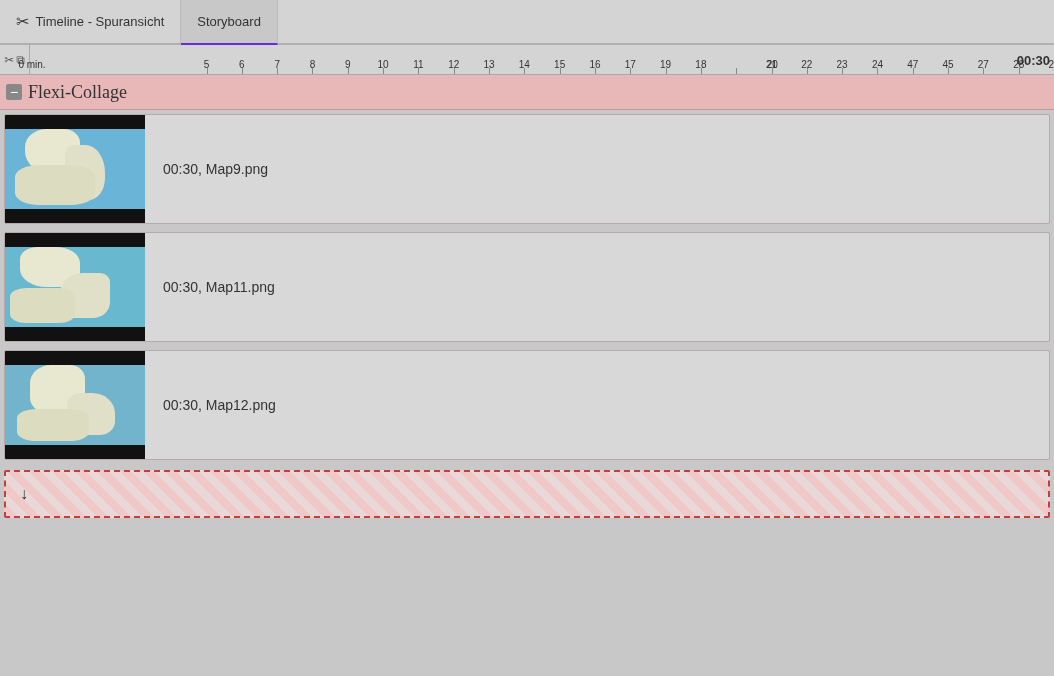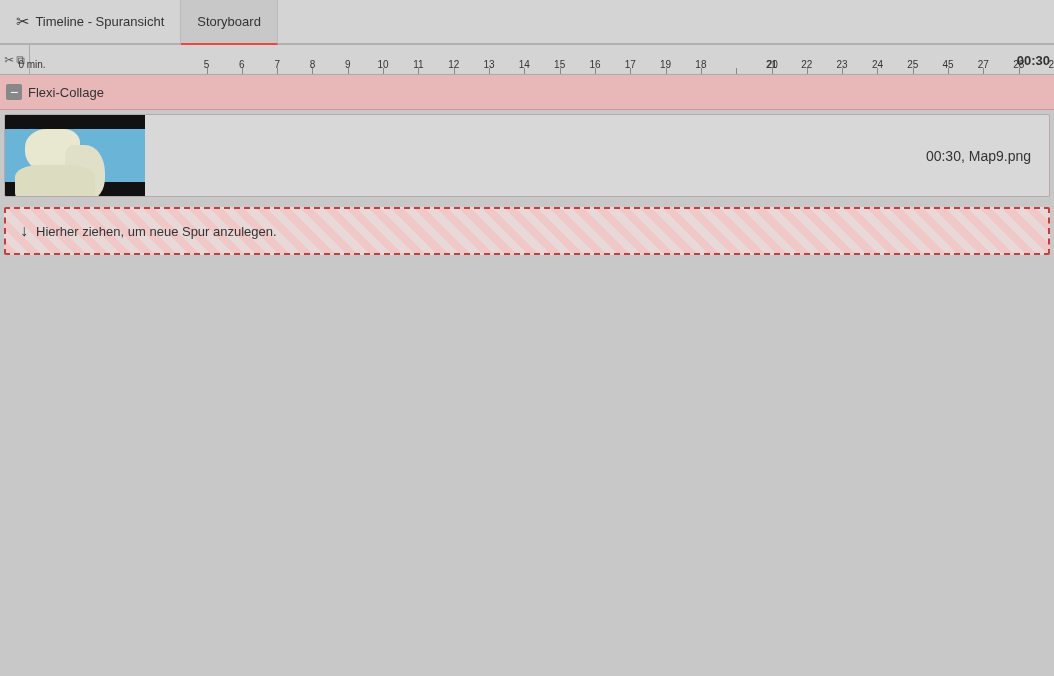--- a/index.html
+++ b/index.html
@@ -25,21 +25,21 @@
       align-items: center;
       padding: 0 16px;
       cursor: pointer;
       font-size: 13px;
       color: #333;
       border-right: 1px solid #bbb;
       gap: 6px;
     }
     .tab.active {
       background: #c8c8c8;
-      border-bottom: 2px solid #ef4444;
+      border-bottom: 2px solid #6d28d9;
       margin-bottom: -2px;
       font-weight: normal;
     }
     .tab.inactive {
       background: #d4d4d4;
     }
     .tab-icon {
       display: inline-block;
       font-size: 16px;
     }
@@ -132,41 +132,41 @@
       width: 16px;
       height: 16px;
       font-size: 14px;
       line-height: 14px;
       cursor: pointer;
       display: flex;
       align-items: center;
       justify-content: center;
     }
     .track-header-title {
-      font-size: 13px;
+      font-size: 18px;
       color: #333;
       font-weight: normal;
+      font-family: Liberation Serif, serif;
     }
 
     
     .storyboard-items {
       display: flex;
       flex-direction: column;
     }
 
     .storyboard-item {
       background: #d8d8d8;
       border: 1.5px solid #b8a8a8;
       border-radius: 2px;
       margin: 4px 4px;
       display: flex;
       align-items: center;
-      height: 83px;
+      height: 110px;
       gap: 0;
-      justify-content: space-between;
     }
 
     .item-thumbnail {
       width: 140px;
       min-width: 140px;
       height: 100%;
       background: #1a1a1a;
       border-radius: 1px 0 0 1px;
       overflow: hidden;
       display: flex;
@@ -309,21 +309,21 @@
         <span class="ruler-label" style="left: 68.9655%; margin-left: 36px;">20</span>
         <div class="ruler-tick" style="left: 72.4138%;"></div>
         <span class="ruler-label" style="left: 72.4138%;">21</span>
         <div class="ruler-tick" style="left: 75.8621%;"></div>
         <span class="ruler-label" style="left: 75.8621%;">22</span>
         <div class="ruler-tick" style="left: 79.3103%;"></div>
         <span class="ruler-label" style="left: 79.3103%;">23</span>
         <div class="ruler-tick" style="left: 82.7586%;"></div>
         <span class="ruler-label" style="left: 82.7586%;">24</span>
         <div class="ruler-tick" style="left: 86.2069%;"></div>
-        <span class="ruler-label" style="left: 86.2069%;">25</span>
+        <span class="ruler-label" style="left: 86.2069%;">47</span>
         <div class="ruler-tick" style="left: 89.6552%;"></div>
         <span class="ruler-label" style="left: 89.6552%;">45</span>
         <div class="ruler-tick" style="left: 93.1034%;"></div>
         <span class="ruler-label" style="left: 93.1034%;">27</span>
         <div class="ruler-tick" style="left: 96.5517%;"></div>
         <span class="ruler-label" style="left: 96.5517%;">28</span>
         <span class="ruler-label" style="left: 100%;">29</span>
       </div>
     <span class="ruler-right-label">00:30</span>
   </div>
@@ -342,20 +342,43 @@
           <div class="map-thumb map9">
             <div class="black-bar-top"></div>
             <div class="black-bar-bottom"></div>
             <div class="land land1"></div>
             <div class="land land2"></div>
             <div class="land land3"></div>
           </div>
         </div>
         <div class="item-info">00:30, Map9.png</div>
       </div>
+      <div class="storyboard-item">
+        <div class="item-thumbnail">
+          <div class="map-thumb map11">
+            <div class="black-bar-top"></div>
+            <div class="black-bar-bottom"></div>
+            <div class="land land1"></div>
+            <div class="land land2"></div>
+            <div class="land land3"></div>
+          </div>
+        </div>
+        <div class="item-info">00:30, Map11.png</div>
+      </div>
+      <div class="storyboard-item">
+        <div class="item-thumbnail">
+          <div class="map-thumb map12">
+            <div class="black-bar-top"></div>
+            <div class="black-bar-bottom"></div>
+            <div class="land land1"></div>
+            <div class="land land2"></div>
+            <div class="land land3"></div>
+          </div>
+        </div>
+        <div class="item-info">00:30, Map12.png</div>
+      </div>
     </div>
 
   <div class="drop-zone">
     <span class="drop-arrow">↓</span>
-    <span>Hierher ziehen, um neue Spur anzulegen.</span>
   </div>
 
 </div>
 
 </body></html>

